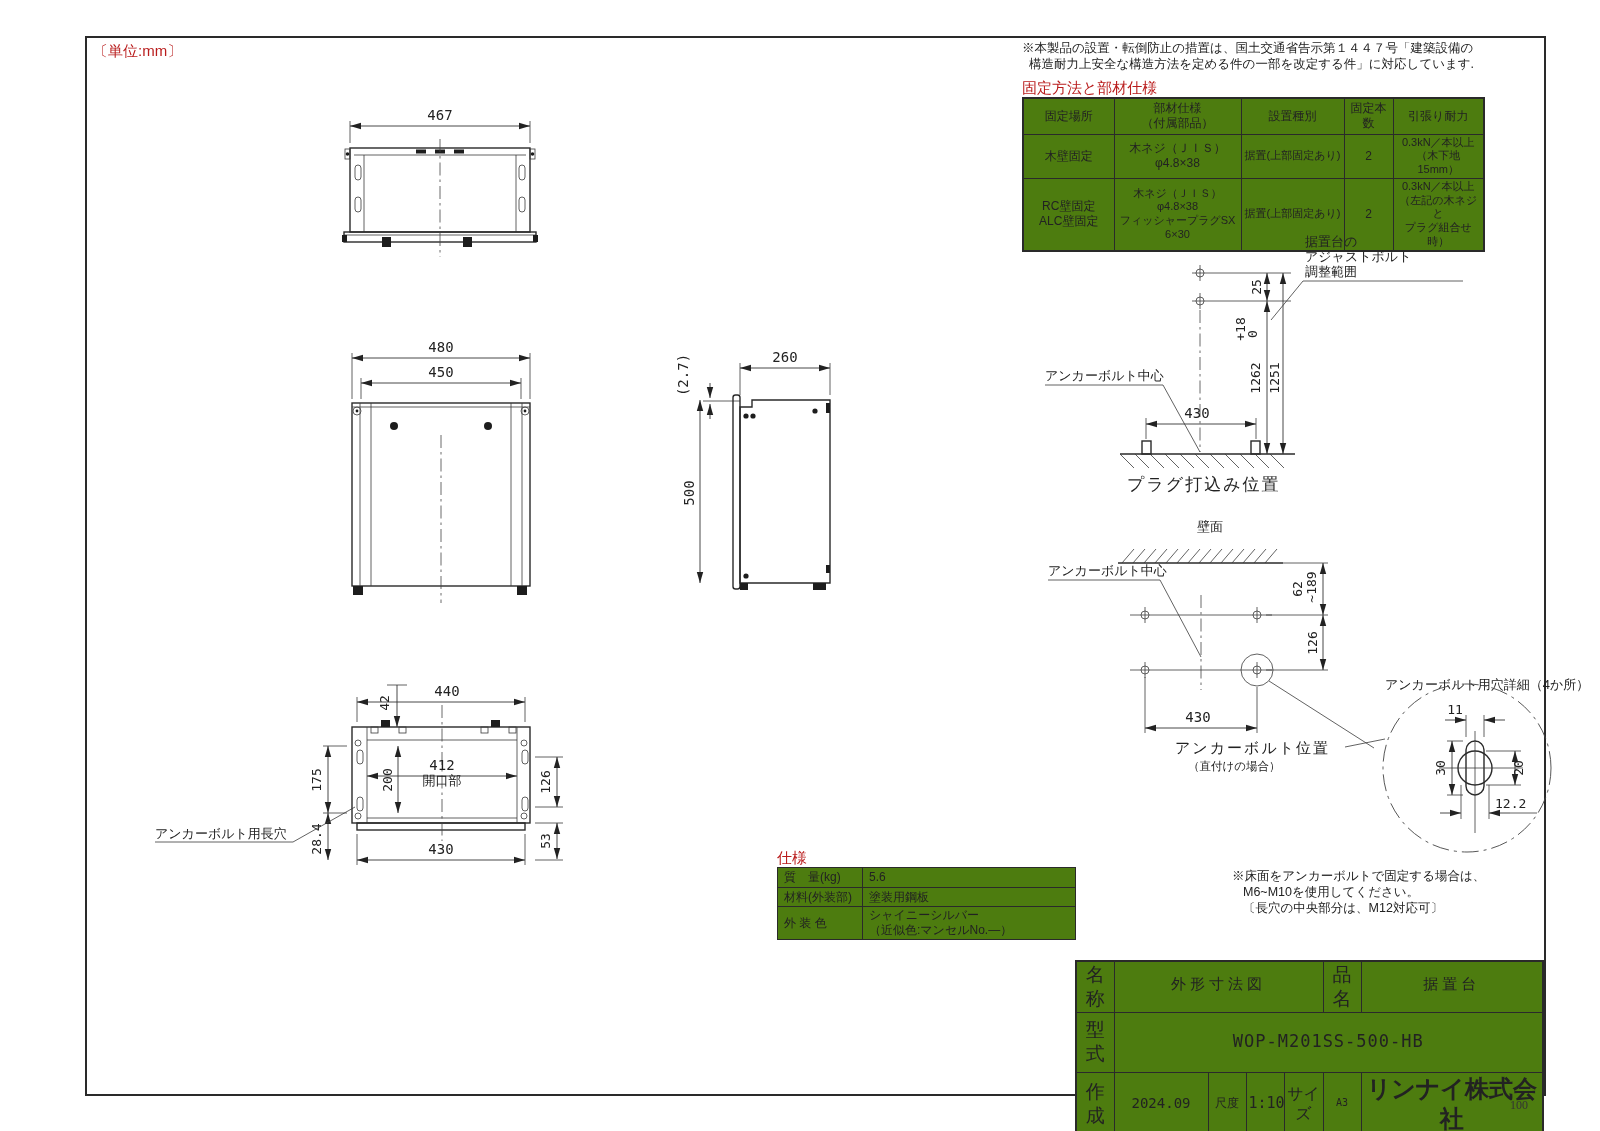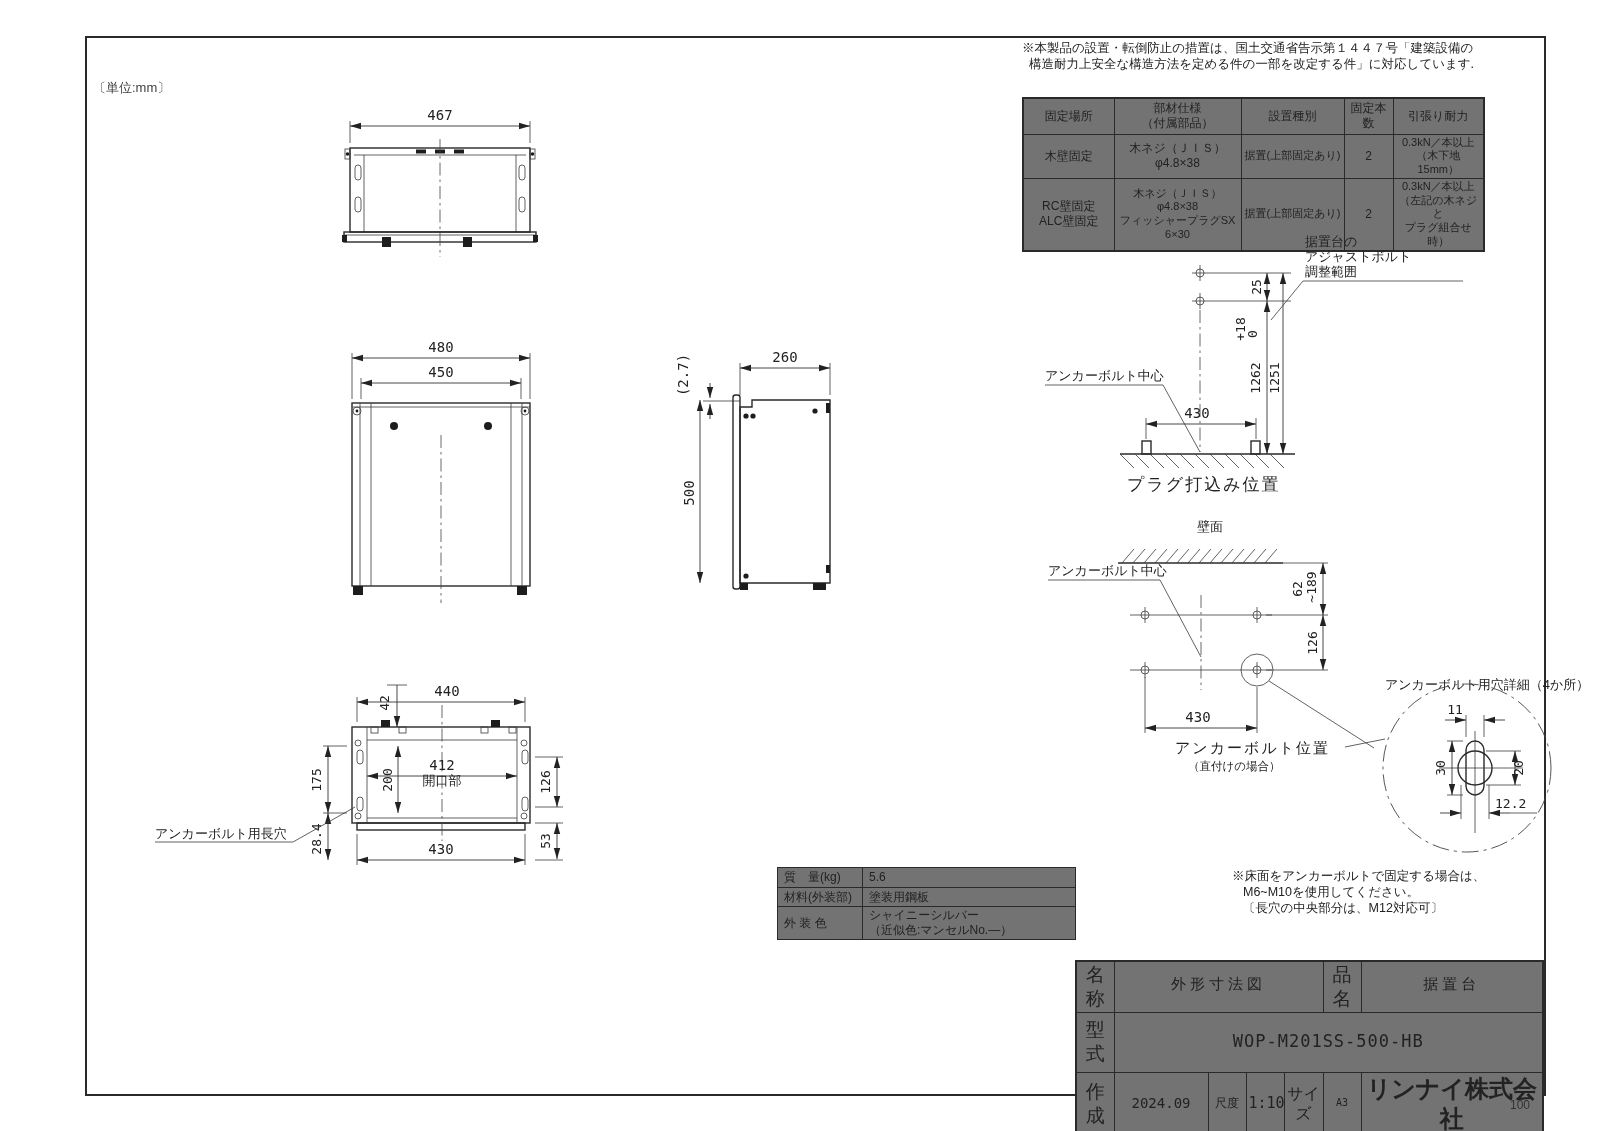--- a/index.html
+++ b/index.html
@@ -1,47 +1,47 @@
 <!DOCTYPE html>
 <html><head>
 <meta charset="utf-8">
 <style>
   * { margin:0; padding:0; box-sizing:border-box; }
   html,body { background:#fff; }
   body { font-family:"Liberation Sans",sans-serif; color:#222; }
   #page { position:relative; width:1600px; height:1131px; background:#fff; overflow:hidden; }
   .frame { position:absolute; left:85px; top:36px; width:1461px; height:1060px; border:2px solid #2a2a2a; }
   .abs { position:absolute; }
-  .jp { font-size:13px; color:#404040; white-space:pre;margin-top:37px; }
+  .jp { font-size:15px; color:#b91c1c; white-space:pre; }
   .note { font-size:12.5px; white-space:pre; }
   svg.view { position:absolute; overflow:visible; }
   svg text { fill:#222; }
   .dim  { font-family:"DejaVu Sans Mono",monospace; font-size:13px; }
   .dimb { font-family:"DejaVu Sans Mono",monospace; font-size:14px; }
   .dimj { font-family:"Liberation Sans",sans-serif; font-size:13px; }
   .cap  { font-family:"Liberation Sans",sans-serif; font-size:17px; letter-spacing:2px; }
   .cap2 { font-family:"Liberation Sans",sans-serif; font-size:15px; letter-spacing:2px; }
   .o  { stroke:#2a2a2a; stroke-width:1.4; fill:none; }
   .t  { stroke:#3a3a3a; stroke-width:0.8; fill:none; }
   .d  { stroke:#333;    stroke-width:0.9; fill:none; }
   .cl { stroke:#444; stroke-width:0.8; fill:none; stroke-dasharray:13 4 2.5 4; }
   .ph { stroke:#444; stroke-width:0.9; fill:none; stroke-dasharray:17 5 3 5; }
   .fl { fill:#1d1d1d; stroke:none; }
-  table { border-collapse:collapse; position:absolute; background:#737373; table-layout:fixed; }
+  table { border-collapse:collapse; position:absolute; background:#4d7c0f; table-layout:fixed; }
   td { border:1.2px solid #2a2a2a; text-align:center; vertical-align:middle; font-size:12px; line-height:1.25; padding:1px 2px; overflow:hidden; }
   .fixing { border:2px solid #2a2a2a; }
   .fixing td { font-size:12px; }
   .fixing .sm { font-size:11px; }
   .tb { border:2px solid #2a2a2a; }
   .tb td.lbl { font-size:19px; }
   .tb td.big { font-size:15px; letter-spacing:4px;font-family:Liberation Mono, monospace; }
   .tb td.mono { font-family:"DejaVu Sans Mono",monospace; }
   .spec td { text-align:left; padding:1px 6px; }
   .company { font-size:24px; font-weight:bold; }
-  .pageno { font-family:Liberation Sans, sans-serif; font-size:12px; color:#333; }
+  .pageno { font-family:Liberation Serif, serif; font-size:12px; color:#333; }
 </style>
 </head>
 <body>
 
 <div id="page">
 
   <svg width="0" height="0" style="position:absolute">
     <defs>
       <marker id="arr" viewBox="0 0 12 8" markerWidth="12" markerHeight="8" refX="11.5" refY="4" orient="auto-start-reverse" markerUnits="userSpaceOnUse">
         <path d="M0.5,0.8 L11.5,4 L0.5,7.2 Z" fill="#222"></path>

